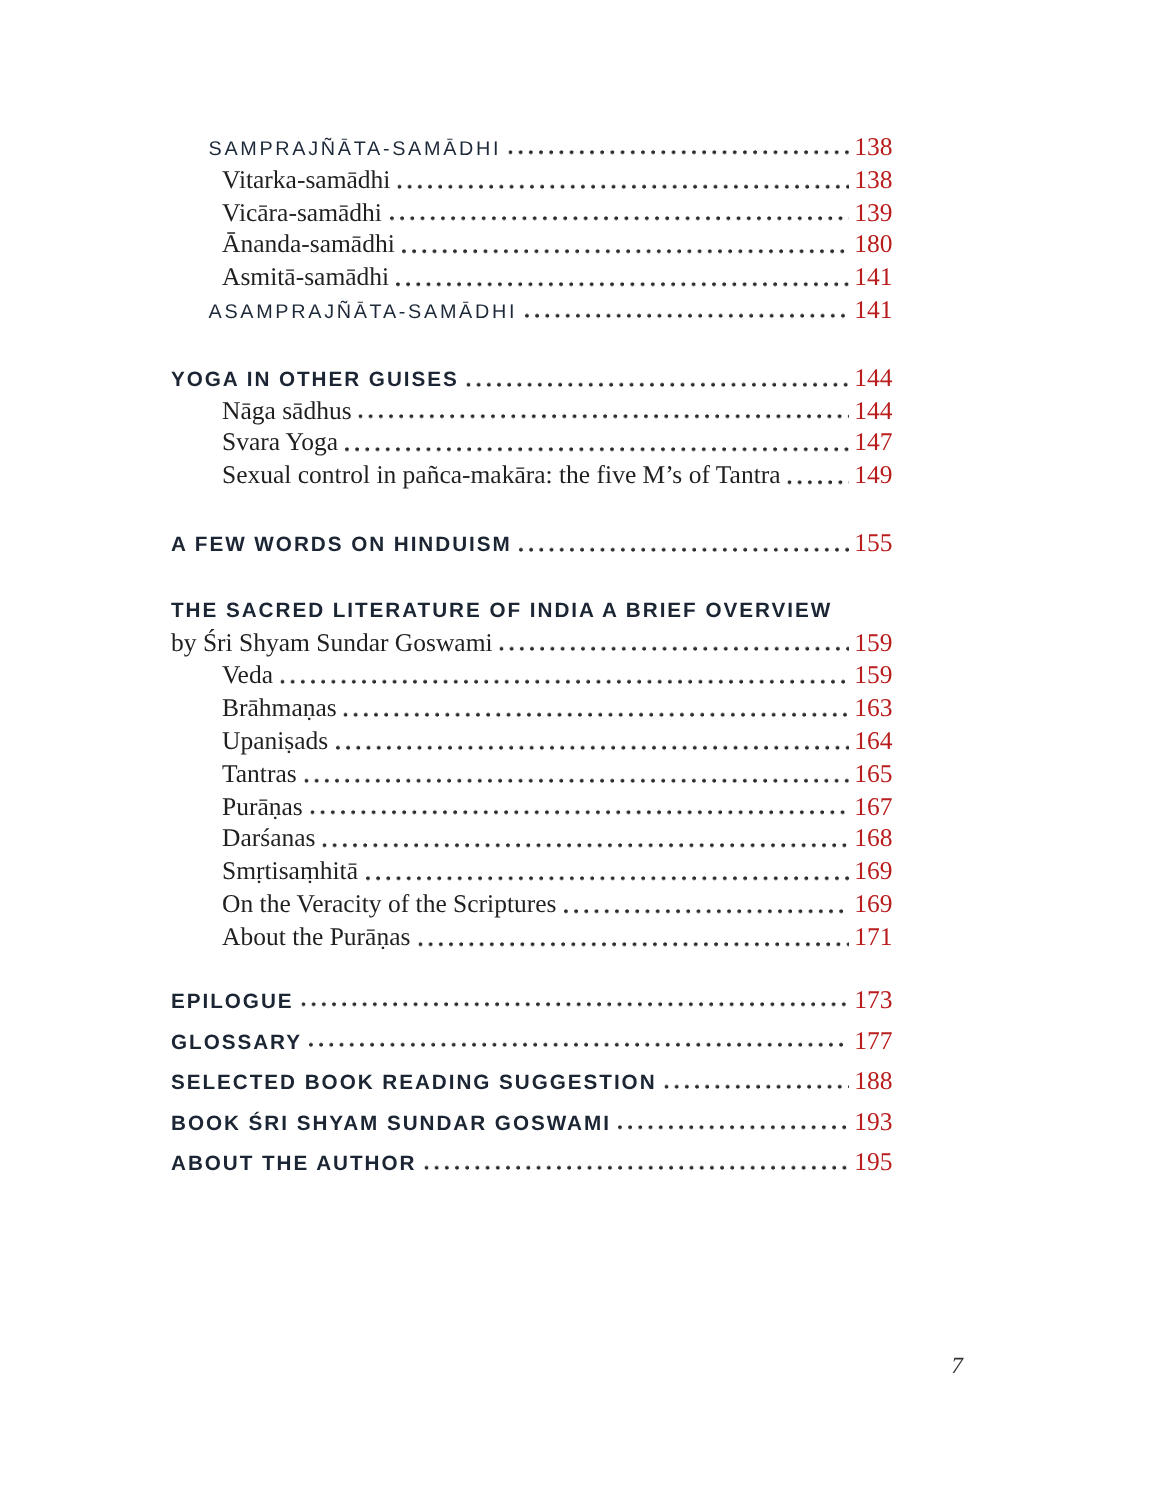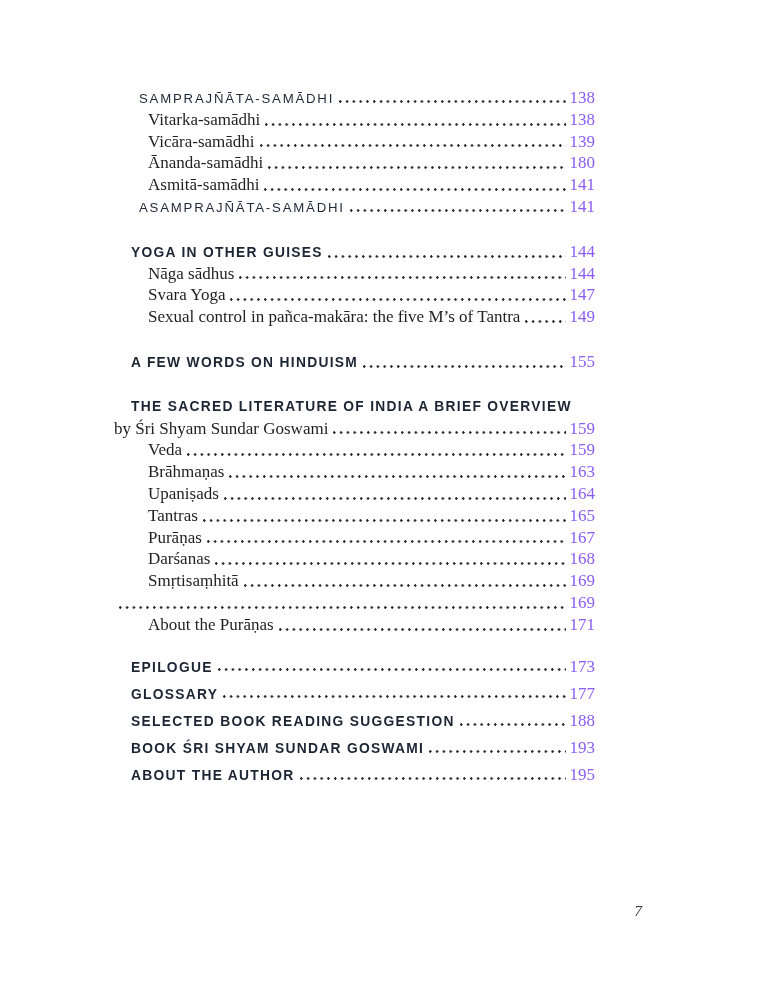--- a/index.html
+++ b/index.html
@@ -53,21 +53,20 @@
     font-size: 13.2px;
     letter-spacing: 1.8px;
     color: #1d2838;
   }
   .row-bold .label {
     font-family: "Liberation Sans", "DejaVu Sans", sans-serif;
     font-weight: 700;
     font-size: 13.8px;
     letter-spacing: 1.3px;
     color: #1b2533;
-    margin-left: 17px;
   }
   .indent-0 { padding-left: 0; }
   .indent-1 { padding-left: 25px; }
   .indent-2 { padding-left: 34px; }
 
   .dots {
     flex: 1 1 auto;
     align-self: flex-end;
     height: 3px;
     margin: 0 4px 5px 5px;
@@ -76,21 +75,21 @@
     background-repeat: repeat-x;
     background-position: left bottom;
   }
   .row-caps .dots { margin-bottom: 6px; }
   .section-wide .dots { margin-bottom: 8.5px; }
 
   .page-num {
     flex: 0 0 auto;
     font-family: "Liberation Serif", "DejaVu Serif", serif;
     font-size: 17px;
-    color: #8b5cf6;
+    color: #b91c1c;
   }
 
   .folio {
     position: absolute;
     left: 626px;
     top: 902px;
     width: 24px;
     text-align: center;
     font-family: "Liberation Serif", "DejaVu Serif", serif;
     font-style: italic;
@@ -202,20 +201,21 @@
           <span class="label indent-2">Darśanas</span>
           <span class="dots"></span>
           <span class="page-num">168</span>
         </div>
         <div class="row row-serif">
           <span class="label indent-2">Smṛtisaṃhitā</span>
           <span class="dots"></span>
           <span class="page-num">169</span>
         </div>
         <div class="row row-serif">
+          <span class="label indent-2">On the Veracity of the Scriptures</span>
           <span class="dots"></span>
           <span class="page-num">169</span>
         </div>
         <div class="row row-serif">
           <span class="label indent-2">About the Purāṇas</span>
           <span class="dots"></span>
           <span class="page-num">171</span>
         </div>
       </div>
       <div class="section section-wide">

